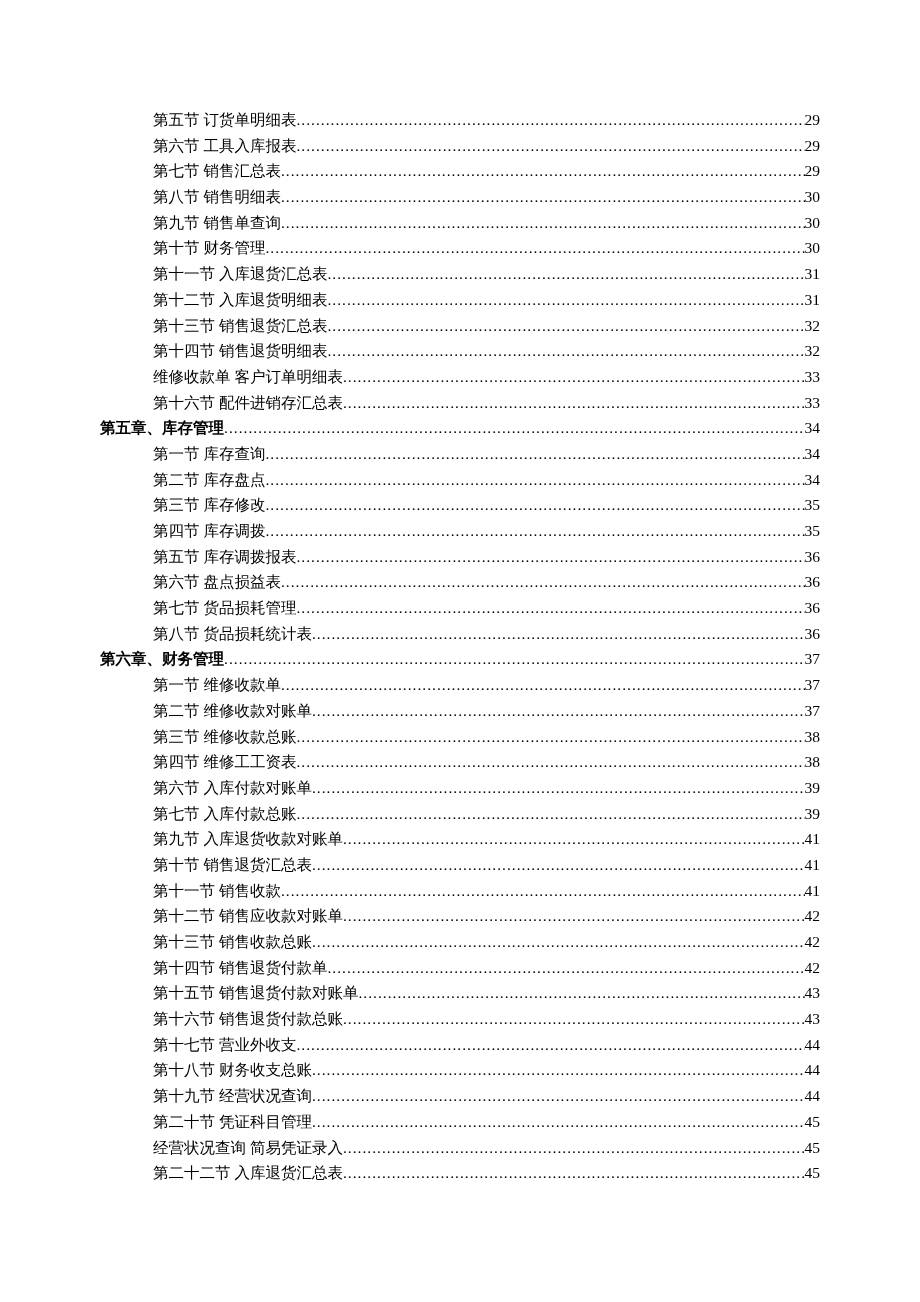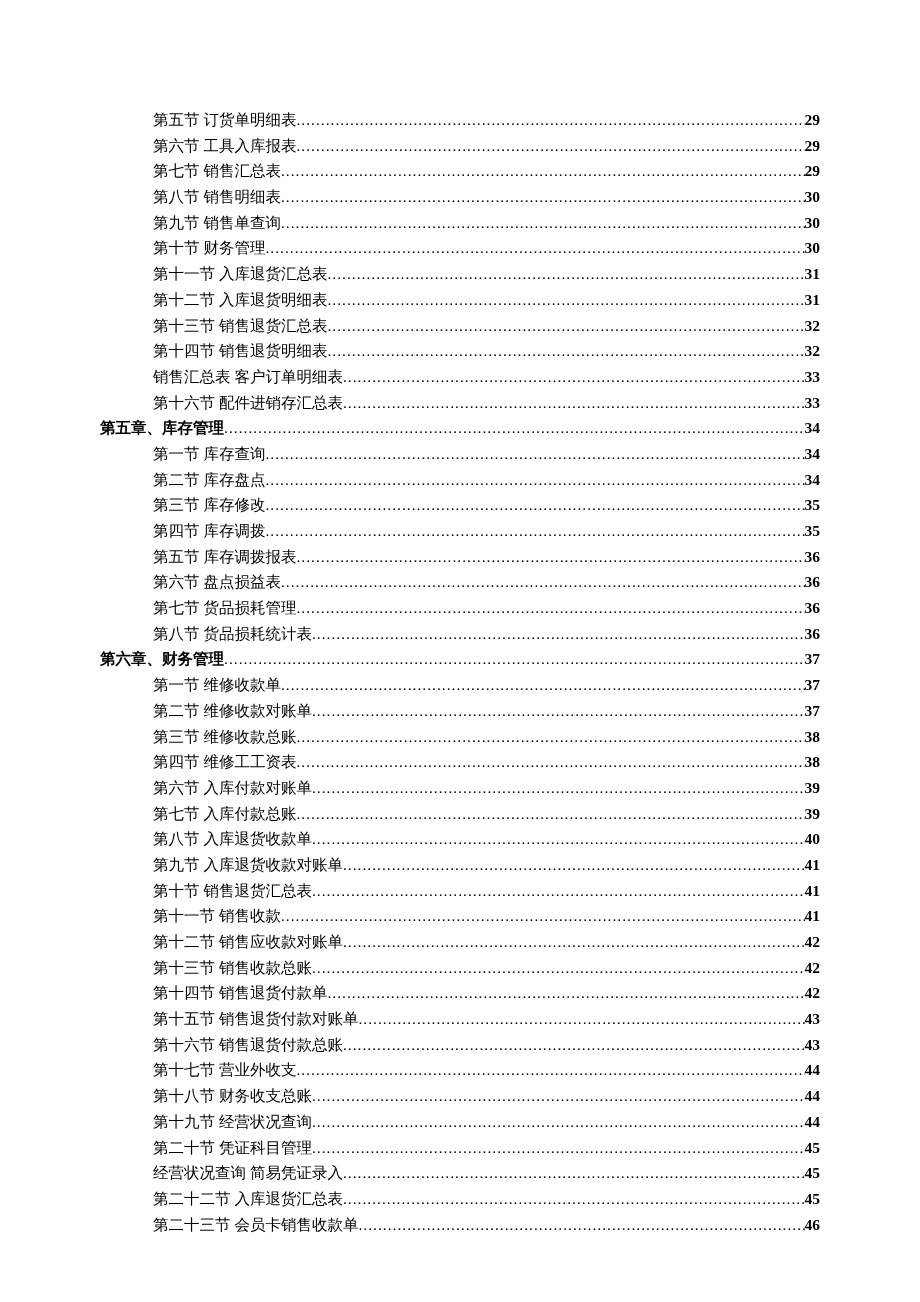--- a/index.html
+++ b/index.html
@@ -39,21 +39,21 @@
     flex: 1 1 auto;
     overflow: hidden;
     letter-spacing: 1px;
     font-weight: normal;
   }
   .toc-dots::after {
     content: "..................................................................................................................................................................................................";
   }
   .toc-page {
     flex: 0 0 auto;
-    font-weight: bold;
+    font-weight: normal;
   }
 </style>
 </head>
 <body>
 
 <div class="page">
   <div id="toc-container">
       <div class="toc-row section">
         <span class="toc-label">第五节 订货单明细表</span>
         <span class="toc-dots"></span>
@@ -98,21 +98,21 @@
         <span class="toc-label">第十三节 销售退货汇总表</span>
         <span class="toc-dots"></span>
         <span class="toc-page">32</span>
       </div>
       <div class="toc-row section">
         <span class="toc-label">第十四节 销售退货明细表</span>
         <span class="toc-dots"></span>
         <span class="toc-page">32</span>
       </div>
       <div class="toc-row section">
-        <span class="toc-label">销售汇总表 客户订单明细表</span>
+        <span class="toc-label">维修收款单 客户订单明细表</span>
         <span class="toc-dots"></span>
         <span class="toc-page">33</span>
       </div>
       <div class="toc-row section">
         <span class="toc-label">第十六节 配件进销存汇总表</span>
         <span class="toc-dots"></span>
         <span class="toc-page">33</span>
       </div>
       <div class="toc-row chapter">
         <span class="toc-label">第五章、库存管理</span>
@@ -188,25 +188,20 @@
         <span class="toc-label">第六节 入库付款对账单</span>
         <span class="toc-dots"></span>
         <span class="toc-page">39</span>
       </div>
       <div class="toc-row section">
         <span class="toc-label">第七节 入库付款总账</span>
         <span class="toc-dots"></span>
         <span class="toc-page">39</span>
       </div>
       <div class="toc-row section">
-        <span class="toc-label">第八节 入库退货收款单</span>
-        <span class="toc-dots"></span>
-        <span class="toc-page">40</span>
-      </div>
-      <div class="toc-row section">
         <span class="toc-label">第九节 入库退货收款对账单</span>
         <span class="toc-dots"></span>
         <span class="toc-page">41</span>
       </div>
       <div class="toc-row section">
         <span class="toc-label">第十节 销售退货汇总表</span>
         <span class="toc-dots"></span>
         <span class="toc-page">41</span>
       </div>
       <div class="toc-row section">
@@ -261,20 +256,15 @@
       </div>
       <div class="toc-row section">
         <span class="toc-label">经营状况查询 简易凭证录入</span>
         <span class="toc-dots"></span>
         <span class="toc-page">45</span>
       </div>
       <div class="toc-row section">
         <span class="toc-label">第二十二节 入库退货汇总表</span>
         <span class="toc-dots"></span>
         <span class="toc-page">45</span>
-      </div>
-      <div class="toc-row section">
-        <span class="toc-label">第二十三节 会员卡销售收款单</span>
-        <span class="toc-dots"></span>
-        <span class="toc-page">46</span>
       </div>
     </div>
 </div>
 
 </body></html>

